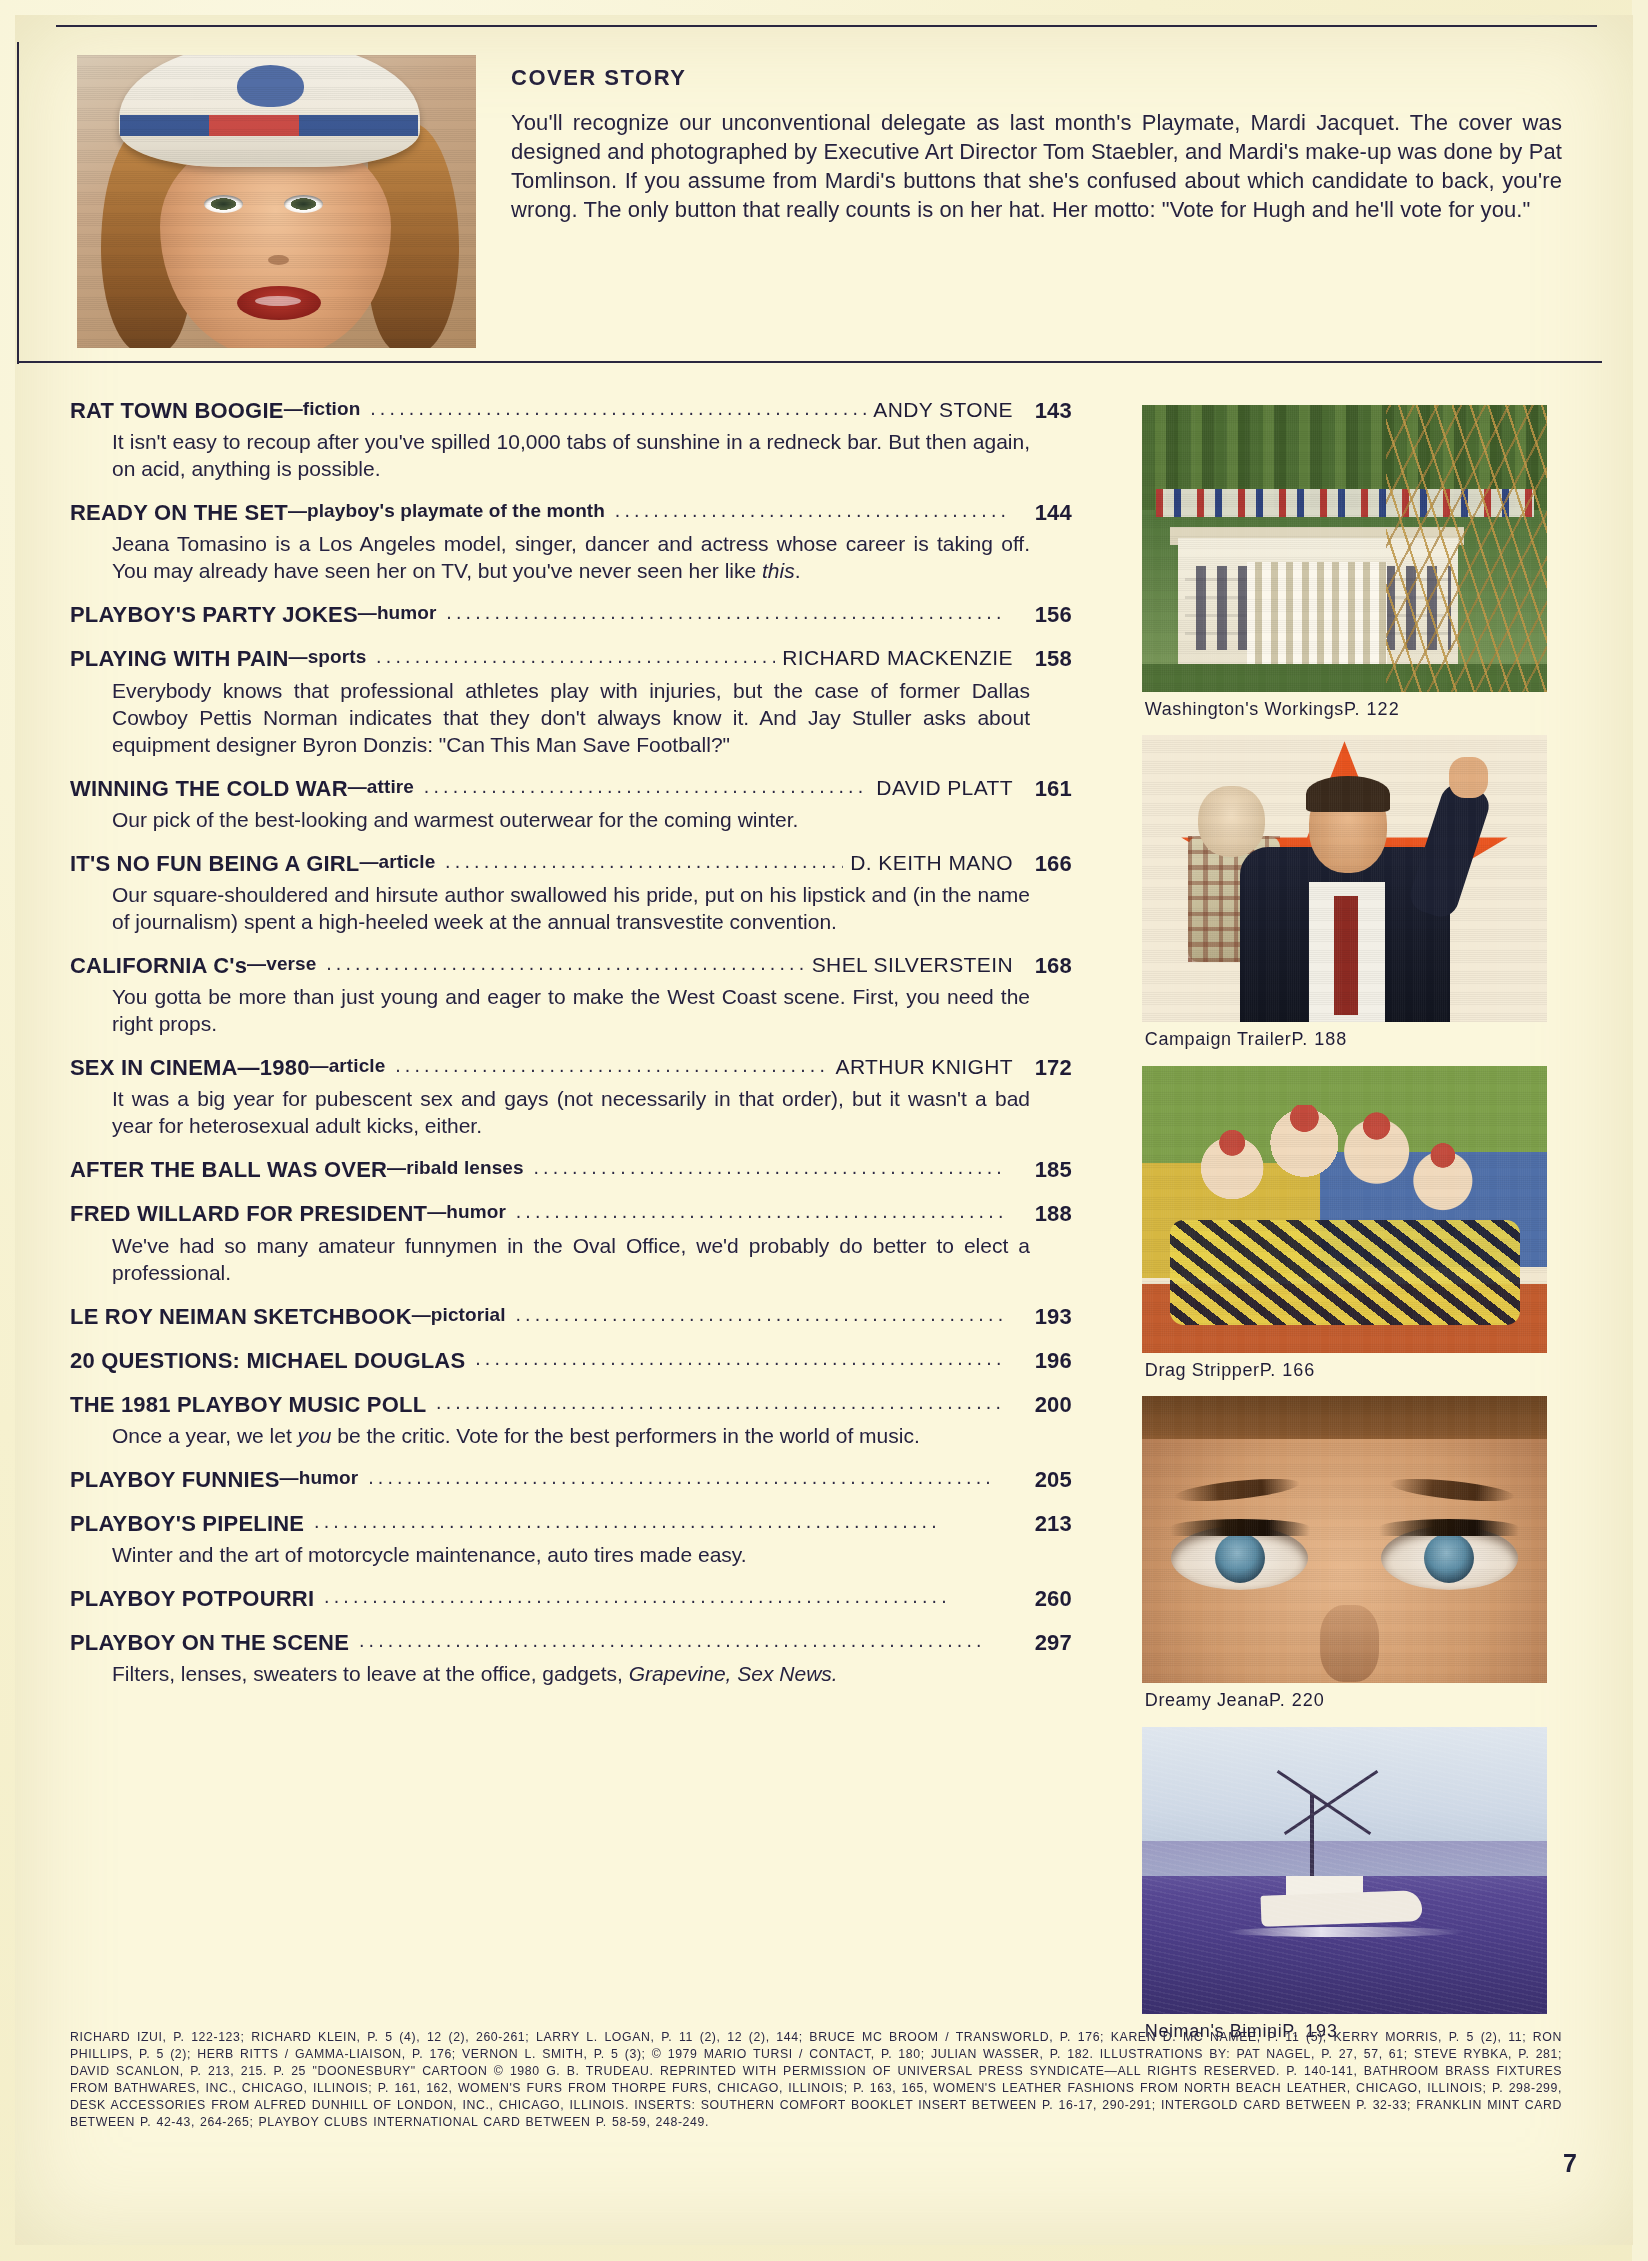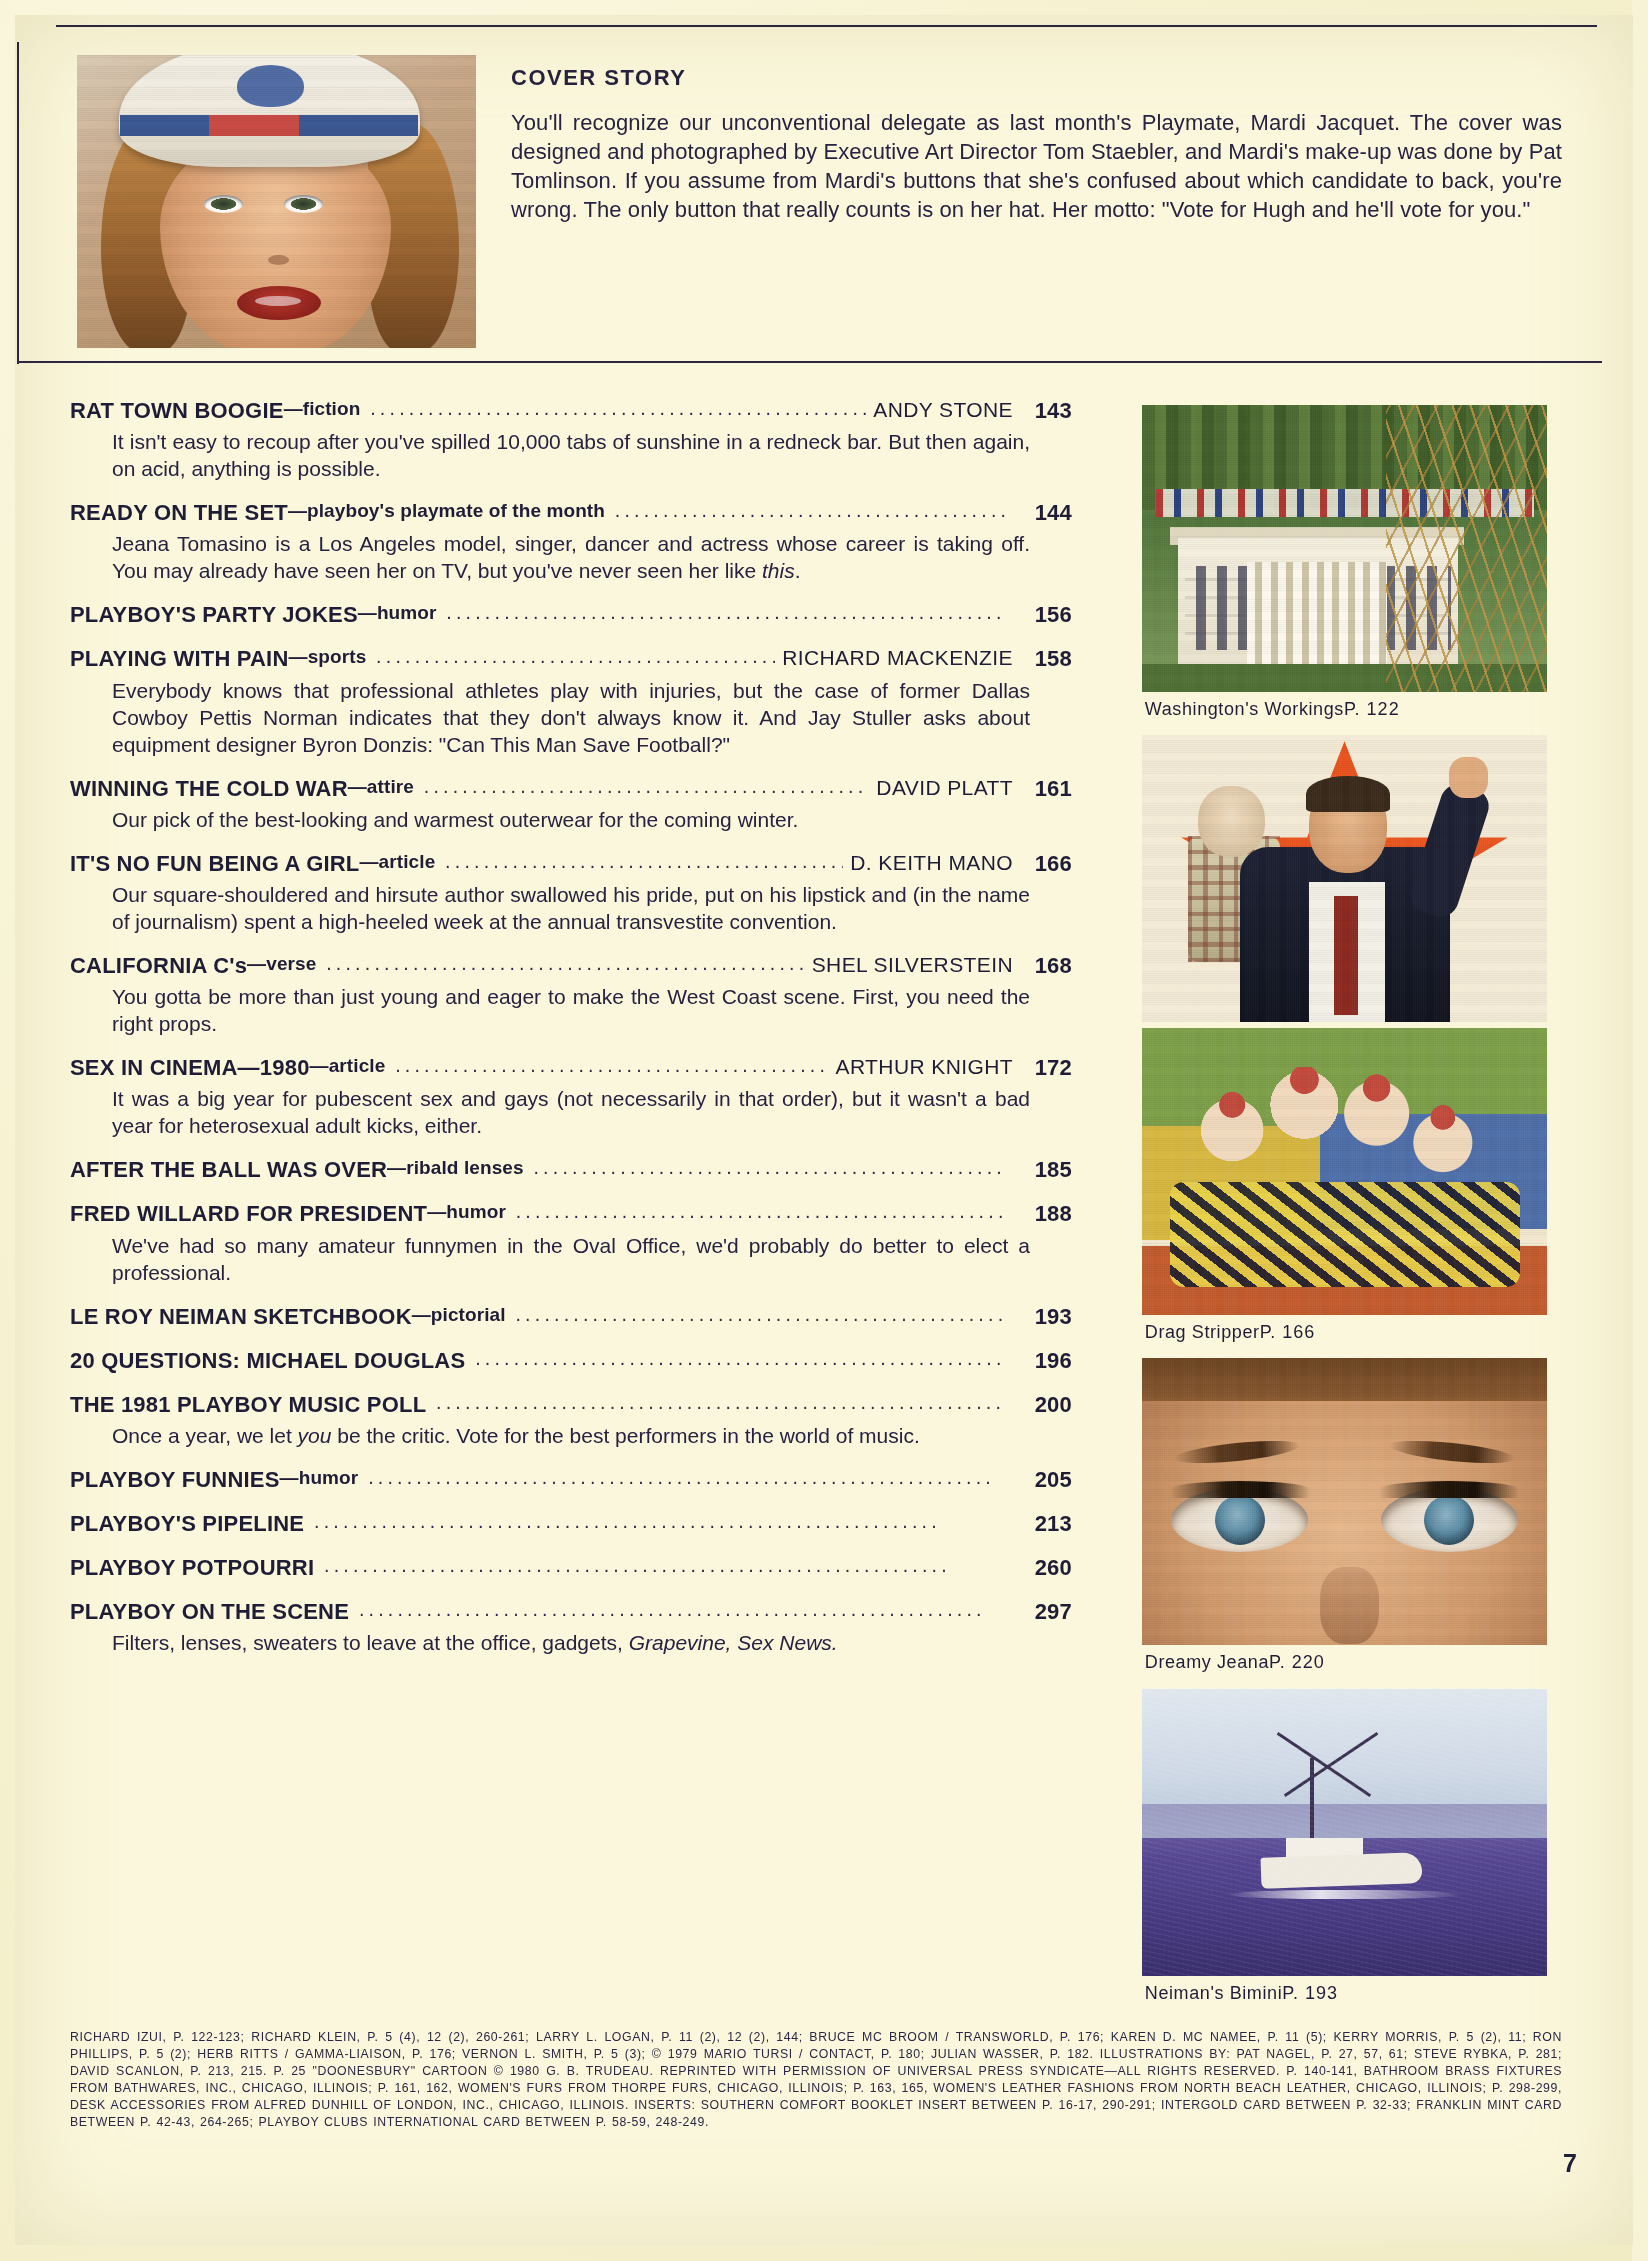--- a/index.html
+++ b/index.html
@@ -570,20 +570,21 @@
     </div>
 
     <div class="entry">
       <div class="entry-title-row">
         <span class="t-main">PLAYBOY'S PIPELINE</span>
         <span class="t-kicker"></span>
         <span class="leader">.................................................................</span>
         <span class="t-author"></span>
         <span class="t-page">213</span>
       </div>
+      <div class="entry-desc">Winter and the art of motorcycle maintenance, auto tires made easy.</div>
     </div>
 
     <div class="entry">
       <div class="entry-title-row">
         <span class="t-main">PLAYBOY POTPOURRI</span>
         <span class="t-kicker"></span>
         <span class="leader">.................................................................</span>
         <span class="t-author"></span>
         <span class="t-page">260</span>
       </div>
@@ -632,20 +633,24 @@
         <div class="dummy-head"></div>
         <div class="suit"></div>
         <div class="shirt"></div>
         <div class="tie"></div>
         <div class="arm"></div>
         <div class="hand"></div>
         <div class="head"></div>
         <div class="hair"></div>
         <div class="photo-grain"></div>
       </div>
+      <div class="fig-cap">
+        <span>Campaign Trailer</span>
+        <span class="cap-page">P. 188</span>
+      </div>
     </div>
 
     <div class="fig">
       <div class="fig-img f3">
         <div class="bg"></div>
         <div class="swatch s1"></div>
         <div class="swatch s2"></div>
         <div class="swatch s3"></div>
         <div class="swatch s4"></div>
         <div class="stripes"></div>

